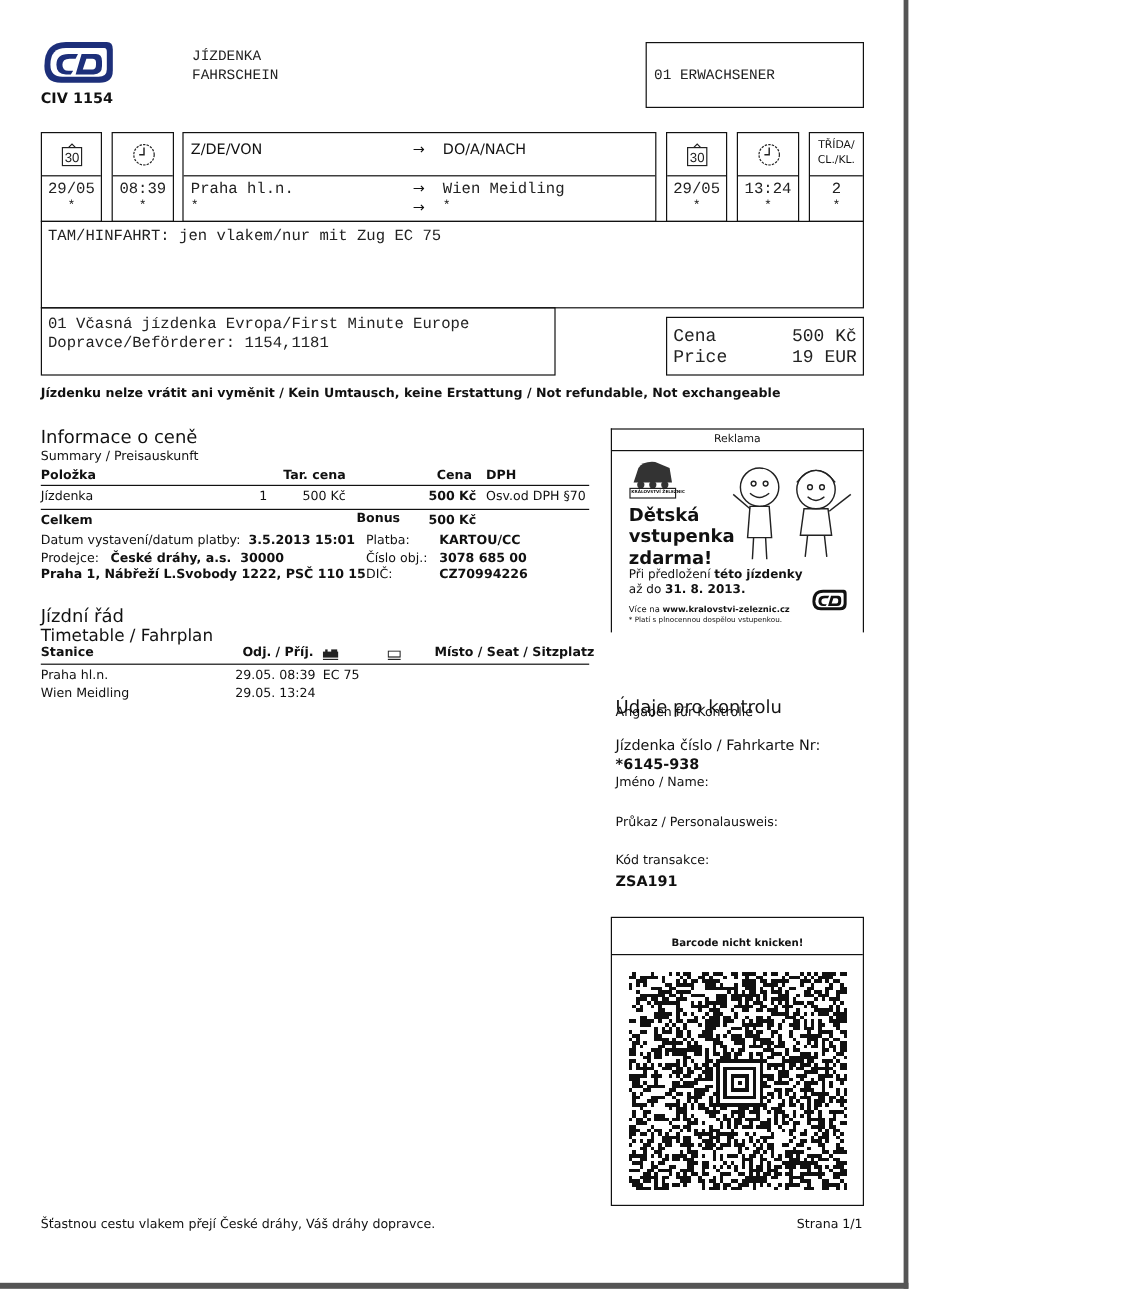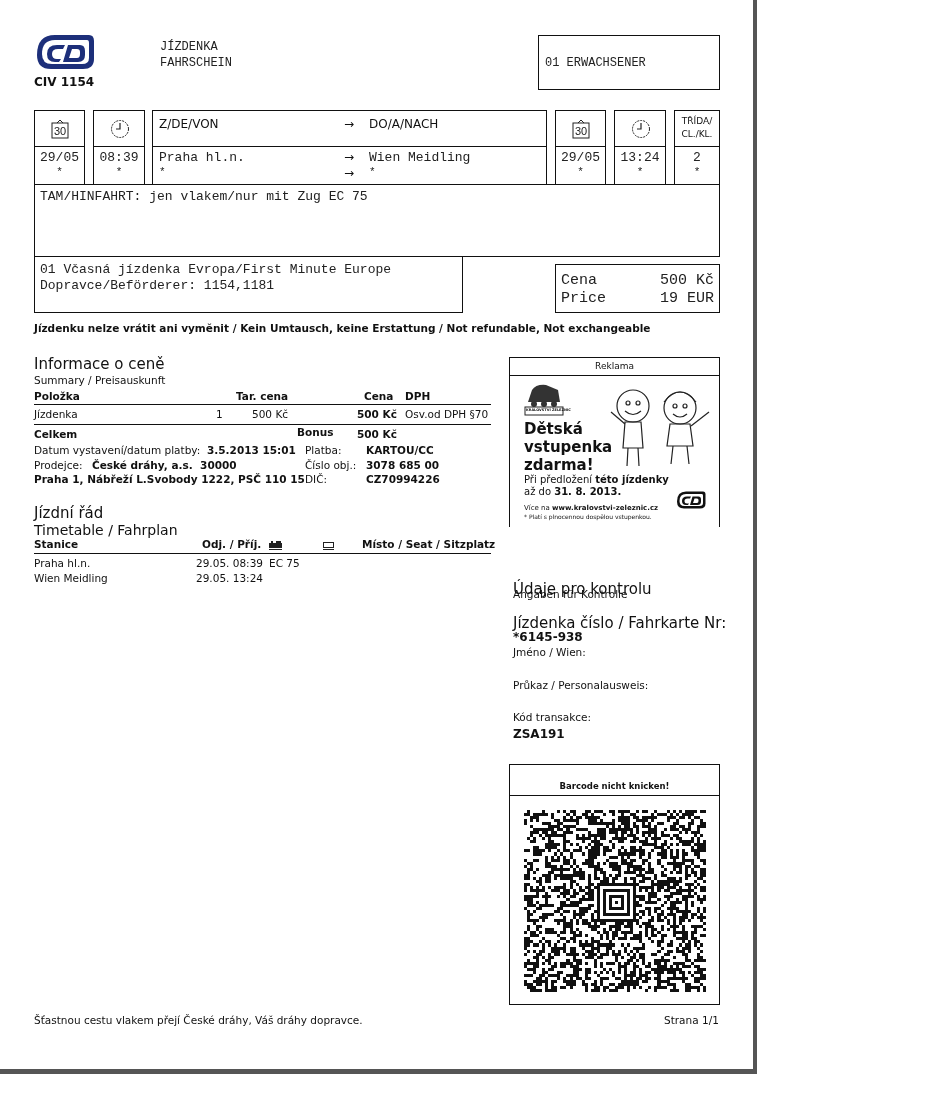--- a/index.html
+++ b/index.html
@@ -238,23 +238,23 @@
         <path d="M22 12 H30 L28 16 H23 Q17 16 17 21 Q17 26 22 26 H26 L24 29 H20 Q12 29 12 21 Q12 12 22 12 Z" fill="#111"></path>
         <path d="M33 12 H45 Q50 12 50 18 V22 Q50 29 43 29 H28 L33 12 Z M37 16 L34 25 H42 Q45 25 45 21 V19 Q45 16 42 16 Z" fill="#111"></path>
       </svg>
     </div>
     <div class="abs sans" style="left:14px;top:146px;font-size:7px;white-space:nowrap;"><span>Více na </span><b>www.kralovstvi-zeleznic.cz</b></div>
     <div class="abs sans" style="left:14px;top:155px;font-size:6px;white-space:nowrap;">* Platí s plnocennou dospělou vstupenkou.</div>
   </div>
 
   <div class="abs sans" style="left:513px;top:580px;font-size:15px;">Údaje pro kontrolu</div>
   <div class="abs sans" style="left:513px;top:588px;font-size:10.5px;">Angaben für Kontrolle</div>
-  <div class="abs sans" style="left:513px;top:614px;font-size:15px;text-align:center;">Jízdenka číslo / Fahrkarte Nr:</div>
+  <div class="abs sans" style="left:513px;top:614px;font-size:12px;text-align:center;">Jízdenka číslo / Fahrkarte Nr:</div>
   <div class="abs sans bold" style="left:513px;top:630px;font-size:12px;">*6145-938</div>
-  <div class="abs sans" style="left:513px;top:646px;font-size:10.5px;">Jméno / Wien:</div>
+  <div class="abs sans" style="left:513px;top:646px;font-size:10.5px;">Jméno / Name:</div>
   <div class="abs sans" style="left:513px;top:679px;font-size:10.5px;">Průkaz / Personalausweis:</div>
   <div class="abs sans" style="left:513px;top:711px;font-size:10.5px;">Kód transakce:</div>
   <div class="abs sans bold" style="left:513px;top:727px;font-size:12px;">ZSA191</div>
 
   <div class="box" style="left:509px;top:764px;width:211px;height:241px;">
     <div class="abs sans bold cell-center" style="left:0;right:0;top:16px;font-size:8.5px;">Barcode nicht knicken!</div>
     <div class="hline" style="left:0;right:0;top:30px;"></div>
   </div>
   <svg class="qr" id="qr" viewBox="0 0 60 60" shape-rendering="crispEdges">
       <path d="M1 0h1v1h-1zM6 0h1v1h-1zM11 0h1v1h-1zM13 0h1v1h-1zM15 0h1v1h-1zM16 0h1v1h-1zM20 0h1v1h-1zM21 0h1v1h-1zM23 0h1v1h-1zM24 0h1v1h-1zM25 0h1v1h-1zM28 0h1v1h-1zM29 0h1v1h-1zM31 0h1v1h-1zM32 0h1v1h-1zM33 0h1v1h-1zM34 0h1v1h-1zM37 0h1v1h-1zM39 0h1v1h-1zM40 0h1v1h-1zM43 0h1v1h-1zM47 0h1v1h-1zM49 0h1v1h-1zM51 0h1v1h-1zM53 0h1v1h-1zM54 0h1v1h-1zM55 0h1v1h-1zM56 0h1v1h-1zM58 0h1v1h-1zM59 0h1v1h-1zM0 1h1v1h-1zM1 1h1v1h-1zM3 1h1v1h-1zM4 1h1v1h-1zM5 1h1v1h-1zM6 1h1v1h-1zM7 1h1v1h-1zM9 1h1v1h-1zM14 1h1v1h-1zM16 1h1v1h-1zM19 1h1v1h-1zM20 1h1v1h-1zM22 1h1v1h-1zM26 1h1v1h-1zM29 1h1v1h-1zM32 1h1v1h-1zM35 1h1v1h-1zM36 1h1v1h-1zM42 1h1v1h-1zM44 1h1v1h-1zM45 1h1v1h-1zM46 1h1v1h-1zM48 1h1v1h-1zM50 1h1v1h-1zM52 1h1v1h-1zM53 1h1v1h-1zM54 1h1v1h-1zM55 1h1v1h-1zM2 2h1v1h-1zM3 2h1v1h-1zM4 2h1v1h-1zM9 2h1v1h-1zM13 2h1v1h-1zM15 2h1v1h-1zM17 2h1v1h-1zM18 2h1v1h-1zM20 2h1v1h-1zM21 2h1v1h-1zM22 2h1v1h-1zM23 2h1v1h-1zM24 2h1v1h-1zM31 2h1v1h-1zM32 2h1v1h-1zM33 2h1v1h-1zM34 2h1v1h-1zM36 2h1v1h-1zM37 2h1v1h-1zM39 2h1v1h-1zM40 2h1v1h-1zM41 2h1v1h-1zM42 2h1v1h-1zM43 2h1v1h-1zM47 2h1v1h-1zM48 2h1v1h-1zM49 2h1v1h-1zM51 2h1v1h-1zM52 2h1v1h-1zM54 2h1v1h-1zM56 2h1v1h-1zM57 2h1v1h-1zM0 3h1v1h-1zM2 3h1v1h-1zM4 3h1v1h-1zM10 3h1v1h-1zM11 3h1v1h-1zM13 3h1v1h-1zM14 3h1v1h-1zM15 3h1v1h-1zM16 3h1v1h-1zM17 3h1v1h-1zM21 3h1v1h-1zM22 3h1v1h-1zM23 3h1v1h-1zM25 3h1v1h-1zM29 3h1v1h-1zM31 3h1v1h-1zM32 3h1v1h-1zM33 3h1v1h-1zM34 3h1v1h-1zM37 3h1v1h-1zM38 3h1v1h-1zM39 3h1v1h-1zM40 3h1v1h-1zM42 3h1v1h-1zM47 3h1v1h-1zM50 3h1v1h-1zM55 3h1v1h-1zM58 3h1v1h-1zM0 4h1v1h-1zM6 4h1v1h-1zM7 4h1v1h-1zM8 4h1v1h-1zM11 4h1v1h-1zM12 4h1v1h-1zM17 4h1v1h-1zM21 4h1v1h-1zM22 4h1v1h-1zM23 4h1v1h-1zM24 4h1v1h-1zM25 4h1v1h-1zM26 4h1v1h-1zM27 4h1v1h-1zM28 4h1v1h-1zM29 4h1v1h-1zM32 4h1v1h-1zM33 4h1v1h-1zM34 4h1v1h-1zM36 4h1v1h-1zM39 4h1v1h-1zM41 4h1v1h-1zM44 4h1v1h-1zM45 4h1v1h-1zM49 4h1v1h-1zM50 4h1v1h-1zM54 4h1v1h-1zM55 4h1v1h-1zM58 4h1v1h-1zM59 4h1v1h-1zM2 5h1v1h-1zM8 5h1v1h-1zM9 5h1v1h-1zM10 5h1v1h-1zM11 5h1v1h-1zM13 5h1v1h-1zM14 5h1v1h-1zM15 5h1v1h-1zM16 5h1v1h-1zM27 5h1v1h-1zM29 5h1v1h-1zM31 5h1v1h-1zM33 5h1v1h-1zM34 5h1v1h-1zM36 5h1v1h-1zM37 5h1v1h-1zM39 5h1v1h-1zM40 5h1v1h-1zM41 5h1v1h-1zM43 5h1v1h-1zM48 5h1v1h-1zM49 5h1v1h-1zM51 5h1v1h-1zM52 5h1v1h-1zM54 5h1v1h-1zM57 5h1v1h-1zM58 5h1v1h-1zM59 5h1v1h-1zM3 6h1v1h-1zM4 6h1v1h-1zM5 6h1v1h-1zM6 6h1v1h-1zM7 6h1v1h-1zM8 6h1v1h-1zM9 6h1v1h-1zM11 6h1v1h-1zM12 6h1v1h-1zM14 6h1v1h-1zM17 6h1v1h-1zM18 6h1v1h-1zM19 6h1v1h-1zM20 6h1v1h-1zM24 6h1v1h-1zM25 6h1v1h-1zM26 6h1v1h-1zM28 6h1v1h-1zM29 6h1v1h-1zM30 6h1v1h-1zM31 6h1v1h-1zM32 6h1v1h-1zM33 6h1v1h-1zM34 6h1v1h-1zM35 6h1v1h-1zM37 6h1v1h-1zM41 6h1v1h-1zM42 6h1v1h-1zM43 6h1v1h-1zM46 6h1v1h-1zM48 6h1v1h-1zM49 6h1v1h-1zM50 6h1v1h-1zM52 6h1v1h-1zM53 6h1v1h-1zM54 6h1v1h-1zM57 6h1v1h-1zM2 7h1v1h-1zM3 7h1v1h-1zM4 7h1v1h-1zM6 7h1v1h-1zM7 7h1v1h-1zM9 7h1v1h-1zM10 7h1v1h-1zM13 7h1v1h-1zM14 7h1v1h-1zM15 7h1v1h-1zM21 7h1v1h-1zM24 7h1v1h-1zM25 7h1v1h-1zM26 7h1v1h-1zM28 7h1v1h-1zM29 7h1v1h-1zM30 7h1v1h-1zM32 7h1v1h-1zM33 7h1v1h-1zM35 7h1v1h-1zM37 7h1v1h-1zM39 7h1v1h-1zM40 7h1v1h-1zM41 7h1v1h-1zM42 7h1v1h-1zM43 7h1v1h-1zM45 7h1v1h-1zM51 7h1v1h-1zM53 7h1v1h-1zM55 7h1v1h-1zM56 7h1v1h-1zM57 7h1v1h-1zM2 8h1v1h-1zM5 8h1v1h-1zM7 8h1v1h-1zM8 8h1v1h-1zM9 8h1v1h-1zM10 8h1v1h-1zM11 8h1v1h-1zM12 8h1v1h-1zM13 8h1v1h-1zM17 8h1v1h-1zM19 8h1v1h-1zM21 8h1v1h-1zM22 8h1v1h-1zM23 8h1v1h-1zM24 8h1v1h-1zM25 8h1v1h-1zM26 8h1v1h-1zM30 8h1v1h-1zM32 8h1v1h-1zM34 8h1v1h-1zM35 8h1v1h-1zM36 8h1v1h-1zM39 8h1v1h-1zM41 8h1v1h-1zM43 8h1v1h-1zM45 8h1v1h-1zM46 8h1v1h-1zM47 8h1v1h-1zM49 8h1v1h-1zM50 8h1v1h-1zM56 8h1v1h-1zM58 8h1v1h-1zM1 9h1v1h-1zM3 9h1v1h-1zM6 9h1v1h-1zM8 9h1v1h-1zM13 9h1v1h-1zM17 9h1v1h-1zM18 9h1v1h-1zM19 9h1v1h-1zM20 9h1v1h-1zM21 9h1v1h-1zM23 9h1v1h-1zM25 9h1v1h-1zM26 9h1v1h-1zM29 9h1v1h-1zM30 9h1v1h-1zM31 9h1v1h-1zM32 9h1v1h-1zM33 9h1v1h-1zM36 9h1v1h-1zM37 9h1v1h-1zM40 9h1v1h-1zM42 9h1v1h-1zM43 9h1v1h-1zM44 9h1v1h-1zM48 9h1v1h-1zM50 9h1v1h-1zM51 9h1v1h-1zM55 9h1v1h-1zM57 9h1v1h-1zM2 10h1v1h-1zM3 10h1v1h-1zM8 10h1v1h-1zM9 10h1v1h-1zM13 10h1v1h-1zM14 10h1v1h-1zM19 10h1v1h-1zM22 10h1v1h-1zM23 10h1v1h-1zM24 10h1v1h-1zM28 10h1v1h-1zM31 10h1v1h-1zM32 10h1v1h-1zM35 10h1v1h-1zM36 10h1v1h-1zM38 10h1v1h-1zM39 10h1v1h-1zM40 10h1v1h-1zM43 10h1v1h-1zM46 10h1v1h-1zM51 10h1v1h-1zM52 10h1v1h-1zM53 10h1v1h-1zM54 10h1v1h-1zM55 10h1v1h-1zM57 10h1v1h-1zM59 10h1v1h-1zM7 11h1v1h-1zM8 11h1v1h-1zM9 11h1v1h-1zM10 11h1v1h-1zM11 11h1v1h-1zM13 11h1v1h-1zM15 11h1v1h-1zM17 11h1v1h-1zM21 11h1v1h-1zM23 11h1v1h-1zM24 11h1v1h-1zM25 11h1v1h-1zM29 11h1v1h-1zM39 11h1v1h-1zM40 11h1v1h-1zM41 11h1v1h-1zM42 11h1v1h-1zM43 11h1v1h-1zM45 11h1v1h-1zM46 11h1v1h-1zM48 11h1v1h-1zM50 11h1v1h-1zM52 11h1v1h-1zM53 11h1v1h-1zM54 11h1v1h-1zM56 11h1v1h-1zM57 11h1v1h-1zM58 11h1v1h-1zM59 11h1v1h-1zM3 12h1v1h-1zM4 12h1v1h-1zM7 12h1v1h-1zM8 12h1v1h-1zM9 12h1v1h-1zM10 12h1v1h-1zM13 12h1v1h-1zM18 12h1v1h-1zM20 12h1v1h-1zM22 12h1v1h-1zM23 12h1v1h-1zM24 12h1v1h-1zM26 12h1v1h-1zM27 12h1v1h-1zM29 12h1v1h-1zM32 12h1v1h-1zM35 12h1v1h-1zM36 12h1v1h-1zM38 12h1v1h-1zM43 12h1v1h-1zM44 12h1v1h-1zM45 12h1v1h-1zM47 12h1v1h-1zM55 12h1v1h-1zM57 12h1v1h-1zM58 12h1v1h-1zM59 12h1v1h-1zM0 13h1v1h-1zM1 13h1v1h-1zM3 13h1v1h-1zM4 13h1v1h-1zM5 13h1v1h-1zM6 13h1v1h-1zM8 13h1v1h-1zM11 13h1v1h-1zM13 13h1v1h-1zM14 13h1v1h-1zM16 13h1v1h-1zM17 13h1v1h-1zM18 13h1v1h-1zM21 13h1v1h-1zM22 13h1v1h-1zM23 13h1v1h-1zM24 13h1v1h-1zM26 13h1v1h-1zM27 13h1v1h-1zM28 13h1v1h-1zM31 13h1v1h-1zM33 13h1v1h-1zM35 13h1v1h-1zM36 13h1v1h-1zM37 13h1v1h-1zM38 13h1v1h-1zM39 13h1v1h-1zM42 13h1v1h-1zM45 13h1v1h-1zM46 13h1v1h-1zM48 13h1v1h-1zM50 13h1v1h-1zM52 13h1v1h-1zM55 13h1v1h-1zM56 13h1v1h-1zM57 13h1v1h-1zM58 13h1v1h-1zM59 13h1v1h-1zM3 14h1v1h-1zM4 14h1v1h-1zM5 14h1v1h-1zM10 14h1v1h-1zM12 14h1v1h-1zM15 14h1v1h-1zM19 14h1v1h-1zM21 14h1v1h-1zM22 14h1v1h-1zM23 14h1v1h-1zM24 14h1v1h-1zM26 14h1v1h-1zM31 14h1v1h-1zM32 14h1v1h-1zM33 14h1v1h-1zM34 14h1v1h-1zM35 14h1v1h-1zM36 14h1v1h-1zM38 14h1v1h-1zM39 14h1v1h-1zM41 14h1v1h-1zM44 14h1v1h-1zM45 14h1v1h-1zM46 14h1v1h-1zM48 14h1v1h-1zM50 14h1v1h-1zM52 14h1v1h-1zM53 14h1v1h-1zM56 14h1v1h-1zM57 14h1v1h-1zM7 15h1v1h-1zM9 15h1v1h-1zM11 15h1v1h-1zM13 15h1v1h-1zM15 15h1v1h-1zM21 15h1v1h-1zM22 15h1v1h-1zM23 15h1v1h-1zM28 15h1v1h-1zM29 15h1v1h-1zM30 15h1v1h-1zM32 15h1v1h-1zM34 15h1v1h-1zM38 15h1v1h-1zM41 15h1v1h-1zM45 15h1v1h-1zM46 15h1v1h-1zM48 15h1v1h-1zM49 15h1v1h-1zM50 15h1v1h-1zM52 15h1v1h-1zM57 15h1v1h-1zM0 16h1v1h-1zM3 16h1v1h-1zM4 16h1v1h-1zM7 16h1v1h-1zM9 16h1v1h-1zM10 16h1v1h-1zM11 16h1v1h-1zM13 16h1v1h-1zM14 16h1v1h-1zM16 16h1v1h-1zM20 16h1v1h-1zM21 16h1v1h-1zM22 16h1v1h-1zM27 16h1v1h-1zM32 16h1v1h-1zM33 16h1v1h-1zM35 16h1v1h-1zM36 16h1v1h-1zM39 16h1v1h-1zM40 16h1v1h-1zM44 16h1v1h-1zM49 16h1v1h-1zM52 16h1v1h-1zM53 16h1v1h-1zM54 16h1v1h-1zM55 16h1v1h-1zM58 16h1v1h-1zM59 16h1v1h-1zM1 17h1v1h-1zM2 17h1v1h-1zM7 17h1v1h-1zM8 17h1v1h-1zM13 17h1v1h-1zM14 17h1v1h-1zM16 17h1v1h-1zM19 17h1v1h-1zM20 17h1v1h-1zM21 17h1v1h-1zM22 17h1v1h-1zM24 17h1v1h-1zM26 17h1v1h-1zM28 17h1v1h-1zM29 17h1v1h-1zM30 17h1v1h-1zM32 17h1v1h-1zM33 17h1v1h-1zM34 17h1v1h-1zM35 17h1v1h-1zM39 17h1v1h-1zM41 17h1v1h-1zM44 17h1v1h-1zM47 17h1v1h-1zM48 17h1v1h-1zM49 17h1v1h-1zM50 17h1v1h-1zM51 17h1v1h-1zM52 17h1v1h-1zM55 17h1v1h-1zM59 17h1v1h-1zM0 18h1v1h-1zM2 18h1v1h-1zM7 18h1v1h-1zM8 18h1v1h-1zM9 18h1v1h-1zM10 18h1v1h-1zM12 18h1v1h-1zM15 18h1v1h-1zM17 18h1v1h-1zM21 18h1v1h-1zM22 18h1v1h-1zM23 18h1v1h-1zM24 18h1v1h-1zM28 18h1v1h-1zM29 18h1v1h-1zM30 18h1v1h-1zM31 18h1v1h-1zM34 18h1v1h-1zM35 18h1v1h-1zM36 18h1v1h-1zM37 18h1v1h-1zM38 18h1v1h-1zM41 18h1v1h-1zM45 18h1v1h-1zM49 18h1v1h-1zM50 18h1v1h-1zM51 18h1v1h-1zM53 18h1v1h-1zM54 18h1v1h-1zM56 18h1v1h-1zM57 18h1v1h-1zM1 19h1v1h-1zM2 19h1v1h-1zM4 19h1v1h-1zM9 19h1v1h-1zM10 19h1v1h-1zM11 19h1v1h-1zM12 19h1v1h-1zM13 19h1v1h-1zM14 19h1v1h-1zM16 19h1v1h-1zM18 19h1v1h-1zM23 19h1v1h-1zM24 19h1v1h-1zM25 19h1v1h-1zM29 19h1v1h-1zM30 19h1v1h-1zM31 19h1v1h-1zM34 19h1v1h-1zM36 19h1v1h-1zM37 19h1v1h-1zM38 19h1v1h-1zM39 19h1v1h-1zM41 19h1v1h-1zM42 19h1v1h-1zM46 19h1v1h-1zM49 19h1v1h-1zM51 19h1v1h-1zM53 19h1v1h-1zM55 19h1v1h-1zM58 19h1v1h-1zM59 19h1v1h-1zM1 20h1v1h-1zM3 20h1v1h-1zM8 20h1v1h-1zM9 20h1v1h-1zM12 20h1v1h-1zM16 20h1v1h-1zM17 20h1v1h-1zM18 20h1v1h-1zM19 20h1v1h-1zM23 20h1v1h-1zM25 20h1v1h-1zM26 20h1v1h-1zM31 20h1v1h-1zM33 20h1v1h-1zM34 20h1v1h-1zM35 20h1v1h-1zM36 20h1v1h-1zM38 20h1v1h-1zM40 20h1v1h-1zM41 20h1v1h-1zM42 20h1v1h-1zM45 20h1v1h-1zM48 20h1v1h-1zM50 20h1v1h-1zM51 20h1v1h-1zM53 20h1v1h-1zM55 20h1v1h-1zM56 20h1v1h-1zM58 20h1v1h-1zM59 20h1v1h-1zM0 21h1v1h-1zM1 21h1v1h-1zM6 21h1v1h-1zM7 21h1v1h-1zM8 21h1v1h-1zM10 21h1v1h-1zM11 21h1v1h-1zM12 21h1v1h-1zM13 21h1v1h-1zM14 21h1v1h-1zM15 21h1v1h-1zM16 21h1v1h-1zM17 21h1v1h-1zM18 21h1v1h-1zM19 21h1v1h-1zM21 21h1v1h-1zM23 21h1v1h-1zM26 21h1v1h-1zM28 21h1v1h-1zM30 21h1v1h-1zM31 21h1v1h-1zM37 21h1v1h-1zM38 21h1v1h-1zM39 21h1v1h-1zM43 21h1v1h-1zM45 21h1v1h-1zM46 21h1v1h-1zM53 21h1v1h-1zM54 21h1v1h-1zM56 21h1v1h-1zM58 21h1v1h-1zM59 21h1v1h-1zM0 22h1v1h-1zM1 22h1v1h-1zM3 22h1v1h-1zM5 22h1v1h-1zM7 22h1v1h-1zM8 22h1v1h-1zM10 22h1v1h-1zM12 22h1v1h-1zM13 22h1v1h-1zM14 22h1v1h-1zM15 22h1v1h-1zM18 22h1v1h-1zM19 22h1v1h-1zM21 22h1v1h-1zM23 22h1v1h-1zM24 22h1v1h-1zM26 22h1v1h-1zM27 22h1v1h-1zM29 22h1v1h-1zM30 22h1v1h-1zM33 22h1v1h-1zM35 22h1v1h-1zM36 22h1v1h-1zM39 22h1v1h-1zM40 22h1v1h-1zM41 22h1v1h-1zM43 22h1v1h-1zM47 22h1v1h-1zM48 22h1v1h-1zM49 22h1v1h-1zM51 22h1v1h-1zM53 22h1v1h-1zM57 22h1v1h-1zM58 22h1v1h-1zM4 23h1v1h-1zM5 23h1v1h-1zM7 23h1v1h-1zM8 23h1v1h-1zM15 23h1v1h-1zM16 23h1v1h-1zM21 23h1v1h-1zM25 23h1v1h-1zM26 23h1v1h-1zM27 23h1v1h-1zM29 23h1v1h-1zM33 23h1v1h-1zM36 23h1v1h-1zM38 23h1v1h-1zM39 23h1v1h-1zM42 23h1v1h-1zM44 23h1v1h-1zM45 23h1v1h-1zM46 23h1v1h-1zM47 23h1v1h-1zM48 23h1v1h-1zM49 23h1v1h-1zM50 23h1v1h-1zM51 23h1v1h-1zM56 23h1v1h-1zM59 23h1v1h-1zM0 24h1v1h-1zM1 24h1v1h-1zM5 24h1v1h-1zM13 24h1v1h-1zM15 24h1v1h-1zM17 24h1v1h-1zM21 24h1v1h-1zM22 24h1v1h-1zM24 24h1v1h-1zM25 24h1v1h-1zM26 24h1v1h-1zM27 24h1v1h-1zM28 24h1v1h-1zM29 24h1v1h-1zM30 24h1v1h-1zM31 24h1v1h-1zM32 24h1v1h-1zM33 24h1v1h-1zM34 24h1v1h-1zM35 24h1v1h-1zM36 24h1v1h-1zM37 24h1v1h-1zM42 24h1v1h-1zM43 24h1v1h-1zM44 24h1v1h-1zM45 24h1v1h-1zM46 24h1v1h-1zM47 24h1v1h-1zM49 24h1v1h-1zM50 24h1v1h-1zM53 24h1v1h-1zM54 24h1v1h-1zM55 24h1v1h-1zM57 24h1v1h-1zM0 25h1v1h-1zM2 25h1v1h-1zM4 25h1v1h-1zM6 25h1v1h-1zM8 25h1v1h-1zM10 25h1v1h-1zM11 25h1v1h-1zM12 25h1v1h-1zM13 25h1v1h-1zM15 25h1v1h-1zM18 25h1v1h-1zM20 25h1v1h-1zM21 25h1v1h-1zM23 25h1v1h-1zM24 25h1v1h-1zM36 25h1v1h-1zM38 25h1v1h-1zM39 25h1v1h-1zM40 25h1v1h-1zM41 25h1v1h-1zM42 25h1v1h-1zM44 25h1v1h-1zM45 25h1v1h-1zM47 25h1v1h-1zM48 25h1v1h-1zM49 25h1v1h-1zM51 25h1v1h-1zM54 25h1v1h-1zM56 25h1v1h-1zM58 25h1v1h-1zM59 25h1v1h-1zM0 26h1v1h-1zM2 26h1v1h-1zM3 26h1v1h-1zM4 26h1v1h-1zM5 26h1v1h-1zM6 26h1v1h-1zM9 26h1v1h-1zM10 26h1v1h-1zM11 26h1v1h-1zM13 26h1v1h-1zM14 26h1v1h-1zM16 26h1v1h-1zM18 26h1v1h-1zM19 26h1v1h-1zM21 26h1v1h-1zM22 26h1v1h-1zM24 26h1v1h-1zM26 26h1v1h-1zM27 26h1v1h-1zM28 26h1v1h-1zM29 26h1v1h-1zM30 26h1v1h-1zM31 26h1v1h-1zM32 26h1v1h-1zM33 26h1v1h-1zM34 26h1v1h-1zM36 26h1v1h-1zM38 26h1v1h-1zM40 26h1v1h-1zM42 26h1v1h-1zM44 26h1v1h-1zM46 26h1v1h-1zM47 26h1v1h-1zM50 26h1v1h-1zM51 26h1v1h-1zM52 26h1v1h-1zM53 26h1v1h-1zM54 26h1v1h-1zM55 26h1v1h-1zM58 26h1v1h-1zM59 26h1v1h-1zM4 27h1v1h-1zM7 27h1v1h-1zM12 27h1v1h-1zM13 27h1v1h-1zM14 27h1v1h-1zM16 27h1v1h-1zM17 27h1v1h-1zM20 27h1v1h-1zM21 27h1v1h-1zM22 27h1v1h-1zM24 27h1v1h-1zM26 27h1v1h-1zM34 27h1v1h-1zM36 27h1v1h-1zM41 27h1v1h-1zM42 27h1v1h-1zM43 27h1v1h-1zM48 27h1v1h-1zM49 27h1v1h-1zM50 27h1v1h-1zM51 27h1v1h-1zM54 27h1v1h-1zM56 27h1v1h-1zM0 28h1v1h-1zM1 28h1v1h-1zM2 28h1v1h-1zM3 28h1v1h-1zM4 28h1v1h-1zM6 28h1v1h-1zM7 28h1v1h-1zM8 28h1v1h-1zM11 28h1v1h-1zM13 28h1v1h-1zM15 28h1v1h-1zM16 28h1v1h-1zM19 28h1v1h-1zM21 28h1v1h-1zM22 28h1v1h-1zM24 28h1v1h-1zM26 28h1v1h-1zM28 28h1v1h-1zM29 28h1v1h-1zM30 28h1v1h-1zM31 28h1v1h-1zM32 28h1v1h-1zM34 28h1v1h-1zM36 28h1v1h-1zM37 28h1v1h-1zM38 28h1v1h-1zM39 28h1v1h-1zM41 28h1v1h-1zM42 28h1v1h-1zM43 28h1v1h-1zM46 28h1v1h-1zM47 28h1v1h-1zM48 28h1v1h-1zM52 28h1v1h-1zM53 28h1v1h-1zM54 28h1v1h-1zM55 28h1v1h-1zM57 28h1v1h-1zM59 28h1v1h-1zM0 29h1v1h-1zM1 29h1v1h-1zM2 29h1v1h-1zM7 29h1v1h-1zM14 29h1v1h-1zM18 29h1v1h-1zM19 29h1v1h-1zM20 29h1v1h-1zM21 29h1v1h-1zM22 29h1v1h-1zM24 29h1v1h-1zM26 29h1v1h-1zM28 29h1v1h-1zM32 29h1v1h-1zM34 29h1v1h-1zM36 29h1v1h-1zM38 29h1v1h-1zM39 29h1v1h-1zM41 29h1v1h-1zM44 29h1v1h-1zM47 29h1v1h-1zM50 29h1v1h-1zM52 29h1v1h-1zM53 29h1v1h-1zM57 29h1v1h-1zM58 29h1v1h-1zM59 29h1v1h-1zM1 30h1v1h-1zM2 30h1v1h-1zM4 30h1v1h-1zM7 30h1v1h-1zM12 30h1v1h-1zM13 30h1v1h-1zM15 30h1v1h-1zM16 30h1v1h-1zM17 30h1v1h-1zM18 30h1v1h-1zM24 30h1v1h-1zM26 30h1v1h-1zM28 30h1v1h-1zM30 30h1v1h-1zM32 30h1v1h-1zM34 30h1v1h-1zM36 30h1v1h-1zM37 30h1v1h-1zM40 30h1v1h-1zM41 30h1v1h-1zM42 30h1v1h-1zM43 30h1v1h-1zM46 30h1v1h-1zM48 30h1v1h-1zM49 30h1v1h-1zM50 30h1v1h-1zM51 30h1v1h-1zM53 30h1v1h-1zM55 30h1v1h-1zM58 30h1v1h-1zM1 31h1v1h-1zM2 31h1v1h-1zM3 31h1v1h-1zM5 31h1v1h-1zM6 31h1v1h-1zM7 31h1v1h-1zM8 31h1v1h-1zM9 31h1v1h-1zM12 31h1v1h-1zM13 31h1v1h-1zM14 31h1v1h-1zM15 31h1v1h-1zM16 31h1v1h-1zM17 31h1v1h-1zM21 31h1v1h-1zM22 31h1v1h-1zM24 31h1v1h-1zM26 31h1v1h-1zM28 31h1v1h-1zM32 31h1v1h-1zM34 31h1v1h-1zM36 31h1v1h-1zM37 31h1v1h-1zM38 31h1v1h-1zM45 31h1v1h-1zM48 31h1v1h-1zM49 31h1v1h-1zM53 31h1v1h-1zM55 31h1v1h-1zM0 32h1v1h-1zM4 32h1v1h-1zM5 32h1v1h-1zM11 32h1v1h-1zM12 32h1v1h-1zM18 32h1v1h-1zM19 32h1v1h-1zM20 32h1v1h-1zM21 32h1v1h-1zM24 32h1v1h-1zM26 32h1v1h-1zM28 32h1v1h-1zM29 32h1v1h-1zM30 32h1v1h-1zM31 32h1v1h-1zM32 32h1v1h-1zM34 32h1v1h-1zM36 32h1v1h-1zM40 32h1v1h-1zM41 32h1v1h-1zM43 32h1v1h-1zM44 32h1v1h-1zM47 32h1v1h-1zM48 32h1v1h-1zM49 32h1v1h-1zM50 32h1v1h-1zM53 32h1v1h-1zM57 32h1v1h-1zM59 32h1v1h-1zM1 33h1v1h-1zM3 33h1v1h-1zM10 33h1v1h-1zM11 33h1v1h-1zM13 33h1v1h-1zM14 33h1v1h-1zM16 33h1v1h-1zM18 33h1v1h-1zM19 33h1v1h-1zM20 33h1v1h-1zM23 33h1v1h-1zM24 33h1v1h-1zM26 33h1v1h-1zM34 33h1v1h-1zM36 33h1v1h-1zM38 33h1v1h-1zM39 33h1v1h-1zM41 33h1v1h-1zM43 33h1v1h-1zM45 33h1v1h-1zM48 33h1v1h-1zM50 33h1v1h-1zM51 33h1v1h-1zM52 33h1v1h-1zM53 33h1v1h-1zM54 33h1v1h-1zM57 33h1v1h-1zM59 33h1v1h-1zM1 34h1v1h-1zM2 34h1v1h-1zM6 34h1v1h-1zM7 34h1v1h-1zM8 34h1v1h-1zM9 34h1v1h-1zM12 34h1v1h-1zM16 34h1v1h-1zM17 34h1v1h-1zM18 34h1v1h-1zM19 34h1v1h-1zM22 34h1v1h-1zM24 34h1v1h-1zM26 34h1v1h-1zM27 34h1v1h-1zM28 34h1v1h-1zM29 34h1v1h-1zM30 34h1v1h-1zM31 34h1v1h-1zM32 34h1v1h-1zM33 34h1v1h-1zM34 34h1v1h-1zM36 34h1v1h-1zM37 34h1v1h-1zM39 34h1v1h-1zM41 34h1v1h-1zM44 34h1v1h-1zM45 34h1v1h-1zM47 34h1v1h-1zM48 34h1v1h-1zM49 34h1v1h-1zM52 34h1v1h-1zM53 34h1v1h-1zM55 34h1v1h-1zM56 34h1v1h-1zM58 34h1v1h-1zM1 35h1v1h-1zM5 35h1v1h-1zM6 35h1v1h-1zM7 35h1v1h-1zM13 35h1v1h-1zM16 35h1v1h-1zM18 35h1v1h-1zM22 35h1v1h-1zM24 35h1v1h-1zM36 35h1v1h-1zM38 35h1v1h-1zM42 35h1v1h-1zM44 35h1v1h-1zM46 35h1v1h-1zM49 35h1v1h-1zM51 35h1v1h-1zM52 35h1v1h-1zM53 35h1v1h-1zM55 35h1v1h-1zM57 35h1v1h-1zM58 35h1v1h-1zM59 35h1v1h-1zM1 36h1v1h-1zM2 36h1v1h-1zM3 36h1v1h-1zM4 36h1v1h-1zM6 36h1v1h-1zM10 36h1v1h-1zM11 36h1v1h-1zM12 36h1v1h-1zM13 36h1v1h-1zM15 36h1v1h-1zM17 36h1v1h-1zM19 36h1v1h-1zM20 36h1v1h-1zM22 36h1v1h-1zM23 36h1v1h-1zM24 36h1v1h-1zM25 36h1v1h-1zM26 36h1v1h-1zM27 36h1v1h-1zM28 36h1v1h-1zM29 36h1v1h-1zM30 36h1v1h-1zM31 36h1v1h-1zM32 36h1v1h-1zM33 36h1v1h-1zM34 36h1v1h-1zM35 36h1v1h-1zM36 36h1v1h-1zM37 36h1v1h-1zM41 36h1v1h-1zM42 36h1v1h-1zM44 36h1v1h-1zM45 36h1v1h-1zM47 36h1v1h-1zM49 36h1v1h-1zM51 36h1v1h-1zM52 36h1v1h-1zM54 36h1v1h-1zM58 36h1v1h-1zM3 37h1v1h-1zM11 37h1v1h-1zM13 37h1v1h-1zM14 37h1v1h-1zM15 37h1v1h-1zM17 37h1v1h-1zM19 37h1v1h-1zM20 37h1v1h-1zM21 37h1v1h-1zM23 37h1v1h-1zM25 37h1v1h-1zM26 37h1v1h-1zM30 37h1v1h-1zM31 37h1v1h-1zM32 37h1v1h-1zM34 37h1v1h-1zM35 37h1v1h-1zM37 37h1v1h-1zM39 37h1v1h-1zM40 37h1v1h-1zM41 37h1v1h-1zM47 37h1v1h-1zM49 37h1v1h-1zM51 37h1v1h-1zM59 37h1v1h-1zM1 38h1v1h-1zM4 38h1v1h-1zM5 38h1v1h-1zM13 38h1v1h-1zM14 38h1v1h-1zM15 38h1v1h-1zM21 38h1v1h-1zM22 38h1v1h-1zM23 38h1v1h-1zM24 38h1v1h-1zM28 38h1v1h-1zM29 38h1v1h-1zM30 38h1v1h-1zM31 38h1v1h-1zM33 38h1v1h-1zM34 38h1v1h-1zM35 38h1v1h-1zM38 38h1v1h-1zM40 38h1v1h-1zM41 38h1v1h-1zM42 38h1v1h-1zM45 38h1v1h-1zM48 38h1v1h-1zM49 38h1v1h-1zM50 38h1v1h-1zM52 38h1v1h-1zM55 38h1v1h-1zM56 38h1v1h-1zM57 38h1v1h-1zM58 38h1v1h-1zM1 39h1v1h-1zM4 39h1v1h-1zM7 39h1v1h-1zM8 39h1v1h-1zM9 39h1v1h-1zM13 39h1v1h-1zM15 39h1v1h-1zM17 39h1v1h-1zM22 39h1v1h-1zM23 39h1v1h-1zM26 39h1v1h-1zM28 39h1v1h-1zM30 39h1v1h-1zM31 39h1v1h-1zM35 39h1v1h-1zM40 39h1v1h-1zM42 39h1v1h-1zM43 39h1v1h-1zM45 39h1v1h-1zM47 39h1v1h-1zM49 39h1v1h-1zM52 39h1v1h-1zM56 39h1v1h-1zM59 39h1v1h-1zM0 40h1v1h-1zM2 40h1v1h-1zM3 40h1v1h-1zM5 40h1v1h-1zM7 40h1v1h-1zM8 40h1v1h-1zM9 40h1v1h-1zM10 40h1v1h-1zM12 40h1v1h-1zM13 40h1v1h-1zM15 40h1v1h-1zM16 40h1v1h-1zM18 40h1v1h-1zM24 40h1v1h-1zM26 40h1v1h-1zM27 40h1v1h-1zM29 40h1v1h-1zM30 40h1v1h-1zM32 40h1v1h-1zM33 40h1v1h-1zM34 40h1v1h-1zM35 40h1v1h-1zM38 40h1v1h-1zM40 40h1v1h-1zM42 40h1v1h-1zM44 40h1v1h-1zM49 40h1v1h-1zM50 40h1v1h-1zM51 40h1v1h-1zM52 40h1v1h-1zM53 40h1v1h-1zM55 40h1v1h-1zM56 40h1v1h-1zM2 41h1v1h-1zM3 41h1v1h-1zM4 41h1v1h-1zM11 41h1v1h-1zM16 41h1v1h-1zM17 41h1v1h-1zM18 41h1v1h-1zM20 41h1v1h-1zM25 41h1v1h-1zM27 41h1v1h-1zM29 41h1v1h-1zM30 41h1v1h-1zM33 41h1v1h-1zM36 41h1v1h-1zM37 41h1v1h-1zM38 41h1v1h-1zM40 41h1v1h-1zM42 41h1v1h-1zM43 41h1v1h-1zM45 41h1v1h-1zM46 41h1v1h-1zM49 41h1v1h-1zM52 41h1v1h-1zM53 41h1v1h-1zM55 41h1v1h-1zM58 41h1v1h-1zM59 41h1v1h-1zM0 42h1v1h-1zM1 42h1v1h-1zM6 42h1v1h-1zM12 42h1v1h-1zM13 42h1v1h-1zM15 42h1v1h-1zM16 42h1v1h-1zM22 42h1v1h-1zM25 42h1v1h-1zM27 42h1v1h-1zM29 42h1v1h-1zM31 42h1v1h-1zM32 42h1v1h-1zM33 42h1v1h-1zM35 42h1v1h-1zM36 42h1v1h-1zM37 42h1v1h-1zM38 42h1v1h-1zM41 42h1v1h-1zM45 42h1v1h-1zM50 42h1v1h-1zM51 42h1v1h-1zM52 42h1v1h-1zM53 42h1v1h-1zM55 42h1v1h-1zM56 42h1v1h-1zM0 43h1v1h-1zM1 43h1v1h-1zM2 43h1v1h-1zM5 43h1v1h-1zM7 43h1v1h-1zM8 43h1v1h-1zM11 43h1v1h-1zM14 43h1v1h-1zM16 43h1v1h-1zM18 43h1v1h-1zM20 43h1v1h-1zM22 43h1v1h-1zM23 43h1v1h-1zM24 43h1v1h-1zM28 43h1v1h-1zM38 43h1v1h-1zM42 43h1v1h-1zM44 43h1v1h-1zM45 43h1v1h-1zM48 43h1v1h-1zM52 43h1v1h-1zM54 43h1v1h-1zM56 43h1v1h-1zM57 43h1v1h-1zM0 44h1v1h-1zM1 44h1v1h-1zM3 44h1v1h-1zM4 44h1v1h-1zM6 44h1v1h-1zM8 44h1v1h-1zM10 44h1v1h-1zM13 44h1v1h-1zM18 44h1v1h-1zM19 44h1v1h-1zM20 44h1v1h-1zM21 44h1v1h-1zM22 44h1v1h-1zM24 44h1v1h-1zM25 44h1v1h-1zM26 44h1v1h-1zM27 44h1v1h-1zM28 44h1v1h-1zM29 44h1v1h-1zM32 44h1v1h-1zM34 44h1v1h-1zM39 44h1v1h-1zM44 44h1v1h-1zM47 44h1v1h-1zM48 44h1v1h-1zM51 44h1v1h-1zM53 44h1v1h-1zM54 44h1v1h-1zM56 44h1v1h-1zM58 44h1v1h-1zM0 45h1v1h-1zM6 45h1v1h-1zM9 45h1v1h-1zM10 45h1v1h-1zM11 45h1v1h-1zM12 45h1v1h-1zM13 45h1v1h-1zM15 45h1v1h-1zM16 45h1v1h-1zM19 45h1v1h-1zM22 45h1v1h-1zM23 45h1v1h-1zM24 45h1v1h-1zM27 45h1v1h-1zM28 45h1v1h-1zM33 45h1v1h-1zM36 45h1v1h-1zM37 45h1v1h-1zM38 45h1v1h-1zM39 45h1v1h-1zM45 45h1v1h-1zM50 45h1v1h-1zM52 45h1v1h-1zM53 45h1v1h-1zM54 45h1v1h-1zM57 45h1v1h-1zM1 46h1v1h-1zM3 46h1v1h-1zM5 46h1v1h-1zM6 46h1v1h-1zM9 46h1v1h-1zM10 46h1v1h-1zM11 46h1v1h-1zM13 46h1v1h-1zM15 46h1v1h-1zM16 46h1v1h-1zM20 46h1v1h-1zM21 46h1v1h-1zM22 46h1v1h-1zM24 46h1v1h-1zM27 46h1v1h-1zM29 46h1v1h-1zM31 46h1v1h-1zM33 46h1v1h-1zM35 46h1v1h-1zM37 46h1v1h-1zM44 46h1v1h-1zM47 46h1v1h-1zM48 46h1v1h-1zM50 46h1v1h-1zM51 46h1v1h-1zM52 46h1v1h-1zM54 46h1v1h-1zM58 46h1v1h-1zM0 47h1v1h-1zM4 47h1v1h-1zM5 47h1v1h-1zM8 47h1v1h-1zM10 47h1v1h-1zM11 47h1v1h-1zM14 47h1v1h-1zM15 47h1v1h-1zM16 47h1v1h-1zM17 47h1v1h-1zM19 47h1v1h-1zM21 47h1v1h-1zM22 47h1v1h-1zM23 47h1v1h-1zM25 47h1v1h-1zM26 47h1v1h-1zM27 47h1v1h-1zM29 47h1v1h-1zM30 47h1v1h-1zM31 47h1v1h-1zM34 47h1v1h-1zM36 47h1v1h-1zM38 47h1v1h-1zM39 47h1v1h-1zM42 47h1v1h-1zM43 47h1v1h-1zM46 47h1v1h-1zM47 47h1v1h-1zM52 47h1v1h-1zM53 47h1v1h-1zM57 47h1v1h-1zM3 48h1v1h-1zM4 48h1v1h-1zM6 48h1v1h-1zM8 48h1v1h-1zM9 48h1v1h-1zM16 48h1v1h-1zM20 48h1v1h-1zM21 48h1v1h-1zM22 48h1v1h-1zM24 48h1v1h-1zM25 48h1v1h-1zM30 48h1v1h-1zM32 48h1v1h-1zM35 48h1v1h-1zM36 48h1v1h-1zM38 48h1v1h-1zM39 48h1v1h-1zM45 48h1v1h-1zM49 48h1v1h-1zM53 48h1v1h-1zM57 48h1v1h-1zM58 48h1v1h-1zM1 49h1v1h-1zM4 49h1v1h-1zM7 49h1v1h-1zM8 49h1v1h-1zM14 49h1v1h-1zM16 49h1v1h-1zM17 49h1v1h-1zM18 49h1v1h-1zM23 49h1v1h-1zM30 49h1v1h-1zM34 49h1v1h-1zM35 49h1v1h-1zM37 49h1v1h-1zM39 49h1v1h-1zM43 49h1v1h-1zM44 49h1v1h-1zM45 49h1v1h-1zM46 49h1v1h-1zM47 49h1v1h-1zM53 49h1v1h-1zM54 49h1v1h-1zM56 49h1v1h-1zM57 49h1v1h-1zM58 49h1v1h-1zM59 49h1v1h-1zM0 50h1v1h-1zM1 50h1v1h-1zM2 50h1v1h-1zM3 50h1v1h-1zM4 50h1v1h-1zM6 50h1v1h-1zM8 50h1v1h-1zM10 50h1v1h-1zM12 50h1v1h-1zM13 50h1v1h-1zM14 50h1v1h-1zM15 50h1v1h-1zM17 50h1v1h-1zM18 50h1v1h-1zM20 50h1v1h-1zM23 50h1v1h-1zM25 50h1v1h-1zM27 50h1v1h-1zM28 50h1v1h-1zM29 50h1v1h-1zM31 50h1v1h-1zM33 50h1v1h-1zM34 50h1v1h-1zM36 50h1v1h-1zM39 50h1v1h-1zM41 50h1v1h-1zM43 50h1v1h-1zM44 50h1v1h-1zM46 50h1v1h-1zM49 50h1v1h-1zM50 50h1v1h-1zM51 50h1v1h-1zM52 50h1v1h-1zM55 50h1v1h-1zM0 51h1v1h-1zM3 51h1v1h-1zM4 51h1v1h-1zM9 51h1v1h-1zM10 51h1v1h-1zM12 51h1v1h-1zM13 51h1v1h-1zM15 51h1v1h-1zM16 51h1v1h-1zM17 51h1v1h-1zM23 51h1v1h-1zM25 51h1v1h-1zM31 51h1v1h-1zM32 51h1v1h-1zM33 51h1v1h-1zM36 51h1v1h-1zM37 51h1v1h-1zM40 51h1v1h-1zM41 51h1v1h-1zM44 51h1v1h-1zM45 51h1v1h-1zM46 51h1v1h-1zM48 51h1v1h-1zM50 51h1v1h-1zM52 51h1v1h-1zM53 51h1v1h-1zM54 51h1v1h-1zM56 51h1v1h-1zM57 51h1v1h-1zM1 52h1v1h-1zM2 52h1v1h-1zM3 52h1v1h-1zM6 52h1v1h-1zM8 52h1v1h-1zM9 52h1v1h-1zM16 52h1v1h-1zM17 52h1v1h-1zM18 52h1v1h-1zM20 52h1v1h-1zM21 52h1v1h-1zM26 52h1v1h-1zM28 52h1v1h-1zM31 52h1v1h-1zM33 52h1v1h-1zM36 52h1v1h-1zM38 52h1v1h-1zM42 52h1v1h-1zM43 52h1v1h-1zM44 52h1v1h-1zM45 52h1v1h-1zM46 52h1v1h-1zM47 52h1v1h-1zM48 52h1v1h-1zM49 52h1v1h-1zM50 52h1v1h-1zM51 52h1v1h-1zM57 52h1v1h-1zM58 52h1v1h-1zM59 52h1v1h-1zM3 53h1v1h-1zM6 53h1v1h-1zM7 53h1v1h-1zM11 53h1v1h-1zM12 53h1v1h-1zM16 53h1v1h-1zM17 53h1v1h-1zM20 53h1v1h-1zM21 53h1v1h-1zM23 53h1v1h-1zM25 53h1v1h-1zM27 53h1v1h-1zM29 53h1v1h-1zM31 53h1v1h-1zM33 53h1v1h-1zM35 53h1v1h-1zM36 53h1v1h-1zM38 53h1v1h-1zM40 53h1v1h-1zM41 53h1v1h-1zM43 53h1v1h-1zM44 53h1v1h-1zM45 53h1v1h-1zM47 53h1v1h-1zM48 53h1v1h-1zM49 53h1v1h-1zM51 53h1v1h-1zM52 53h1v1h-1zM54 53h1v1h-1zM56 53h1v1h-1zM57 53h1v1h-1zM58 53h1v1h-1zM0 54h1v1h-1zM1 54h1v1h-1zM2 54h1v1h-1zM5 54h1v1h-1zM6 54h1v1h-1zM8 54h1v1h-1zM9 54h1v1h-1zM10 54h1v1h-1zM11 54h1v1h-1zM14 54h1v1h-1zM15 54h1v1h-1zM16 54h1v1h-1zM17 54h1v1h-1zM20 54h1v1h-1zM24 54h1v1h-1zM29 54h1v1h-1zM33 54h1v1h-1zM34 54h1v1h-1zM35 54h1v1h-1zM36 54h1v1h-1zM38 54h1v1h-1zM39 54h1v1h-1zM40 54h1v1h-1zM44 54h1v1h-1zM49 54h1v1h-1zM52 54h1v1h-1zM55 54h1v1h-1zM58 54h1v1h-1zM59 54h1v1h-1zM4 55h1v1h-1zM5 55h1v1h-1zM7 55h1v1h-1zM11 55h1v1h-1zM13 55h1v1h-1zM15 55h1v1h-1zM17 55h1v1h-1zM18 55h1v1h-1zM20 55h1v1h-1zM21 55h1v1h-1zM25 55h1v1h-1zM26 55h1v1h-1zM27 55h1v1h-1zM30 55h1v1h-1zM31 55h1v1h-1zM33 55h1v1h-1zM35 55h1v1h-1zM37 55h1v1h-1zM38 55h1v1h-1zM40 55h1v1h-1zM41 55h1v1h-1zM43 55h1v1h-1zM44 55h1v1h-1zM47 55h1v1h-1zM48 55h1v1h-1zM49 55h1v1h-1zM50 55h1v1h-1zM51 55h1v1h-1zM52 55h1v1h-1zM53 55h1v1h-1zM56 55h1v1h-1zM57 55h1v1h-1zM58 55h1v1h-1zM59 55h1v1h-1zM0 56h1v1h-1zM3 56h1v1h-1zM4 56h1v1h-1zM5 56h1v1h-1zM6 56h1v1h-1zM7 56h1v1h-1zM9 56h1v1h-1zM10 56h1v1h-1zM13 56h1v1h-1zM14 56h1v1h-1zM15 56h1v1h-1zM16 56h1v1h-1zM19 56h1v1h-1zM23 56h1v1h-1zM25 56h1v1h-1zM32 56h1v1h-1zM33 56h1v1h-1zM34 56h1v1h-1zM35 56h1v1h-1zM36 56h1v1h-1zM37 56h1v1h-1zM39 56h1v1h-1zM40 56h1v1h-1zM44 56h1v1h-1zM45 56h1v1h-1zM46 56h1v1h-1zM47 56h1v1h-1zM52 56h1v1h-1zM56 56h1v1h-1zM57 56h1v1h-1zM0 57h1v1h-1zM1 57h1v1h-1zM2 57h1v1h-1zM4 57h1v1h-1zM5 57h1v1h-1zM7 57h1v1h-1zM9 57h1v1h-1zM14 57h1v1h-1zM15 57h1v1h-1zM16 57h1v1h-1zM19 57h1v1h-1zM20 57h1v1h-1zM22 57h1v1h-1zM23 57h1v1h-1zM25 57h1v1h-1zM28 57h1v1h-1zM29 57h1v1h-1zM31 57h1v1h-1zM32 57h1v1h-1zM33 57h1v1h-1zM34 57h1v1h-1zM35 57h1v1h-1zM36 57h1v1h-1zM37 57h1v1h-1zM44 57h1v1h-1zM47 57h1v1h-1zM48 57h1v1h-1zM49 57h1v1h-1zM53 57h1v1h-1zM54 57h1v1h-1zM58 57h1v1h-1zM1 58h1v1h-1zM2 58h1v1h-1zM3 58h1v1h-1zM7 58h1v1h-1zM9 58h1v1h-1zM10 58h1v1h-1zM12 58h1v1h-1zM13 58h1v1h-1zM15 58h1v1h-1zM20 58h1v1h-1zM23 58h1v1h-1zM24 58h1v1h-1zM26 58h1v1h-1zM27 58h1v1h-1zM30 58h1v1h-1zM31 58h1v1h-1zM32 58h1v1h-1zM34 58h1v1h-1zM36 58h1v1h-1zM38 58h1v1h-1zM41 58h1v1h-1zM43 58h1v1h-1zM44 58h1v1h-1zM45 58h1v1h-1zM46 58h1v1h-1zM49 58h1v1h-1zM53 58h1v1h-1zM54 58h1v1h-1zM55 58h1v1h-1zM56 58h1v1h-1zM57 58h1v1h-1zM59 58h1v1h-1zM2 59h1v1h-1zM3 59h1v1h-1zM4 59h1v1h-1zM5 59h1v1h-1zM7 59h1v1h-1zM8 59h1v1h-1zM9 59h1v1h-1zM10 59h1v1h-1zM20 59h1v1h-1zM22 59h1v1h-1zM23 59h1v1h-1zM24 59h1v1h-1zM26 59h1v1h-1zM28 59h1v1h-1zM29 59h1v1h-1zM30 59h1v1h-1zM34 59h1v1h-1zM40 59h1v1h-1zM43 59h1v1h-1zM48 59h1v1h-1zM49 59h1v1h-1zM50 59h1v1h-1zM53 59h1v1h-1zM54 59h1v1h-1zM57 59h1v1h-1zM59 59h1v1h-1z" fill="#111"></path>

